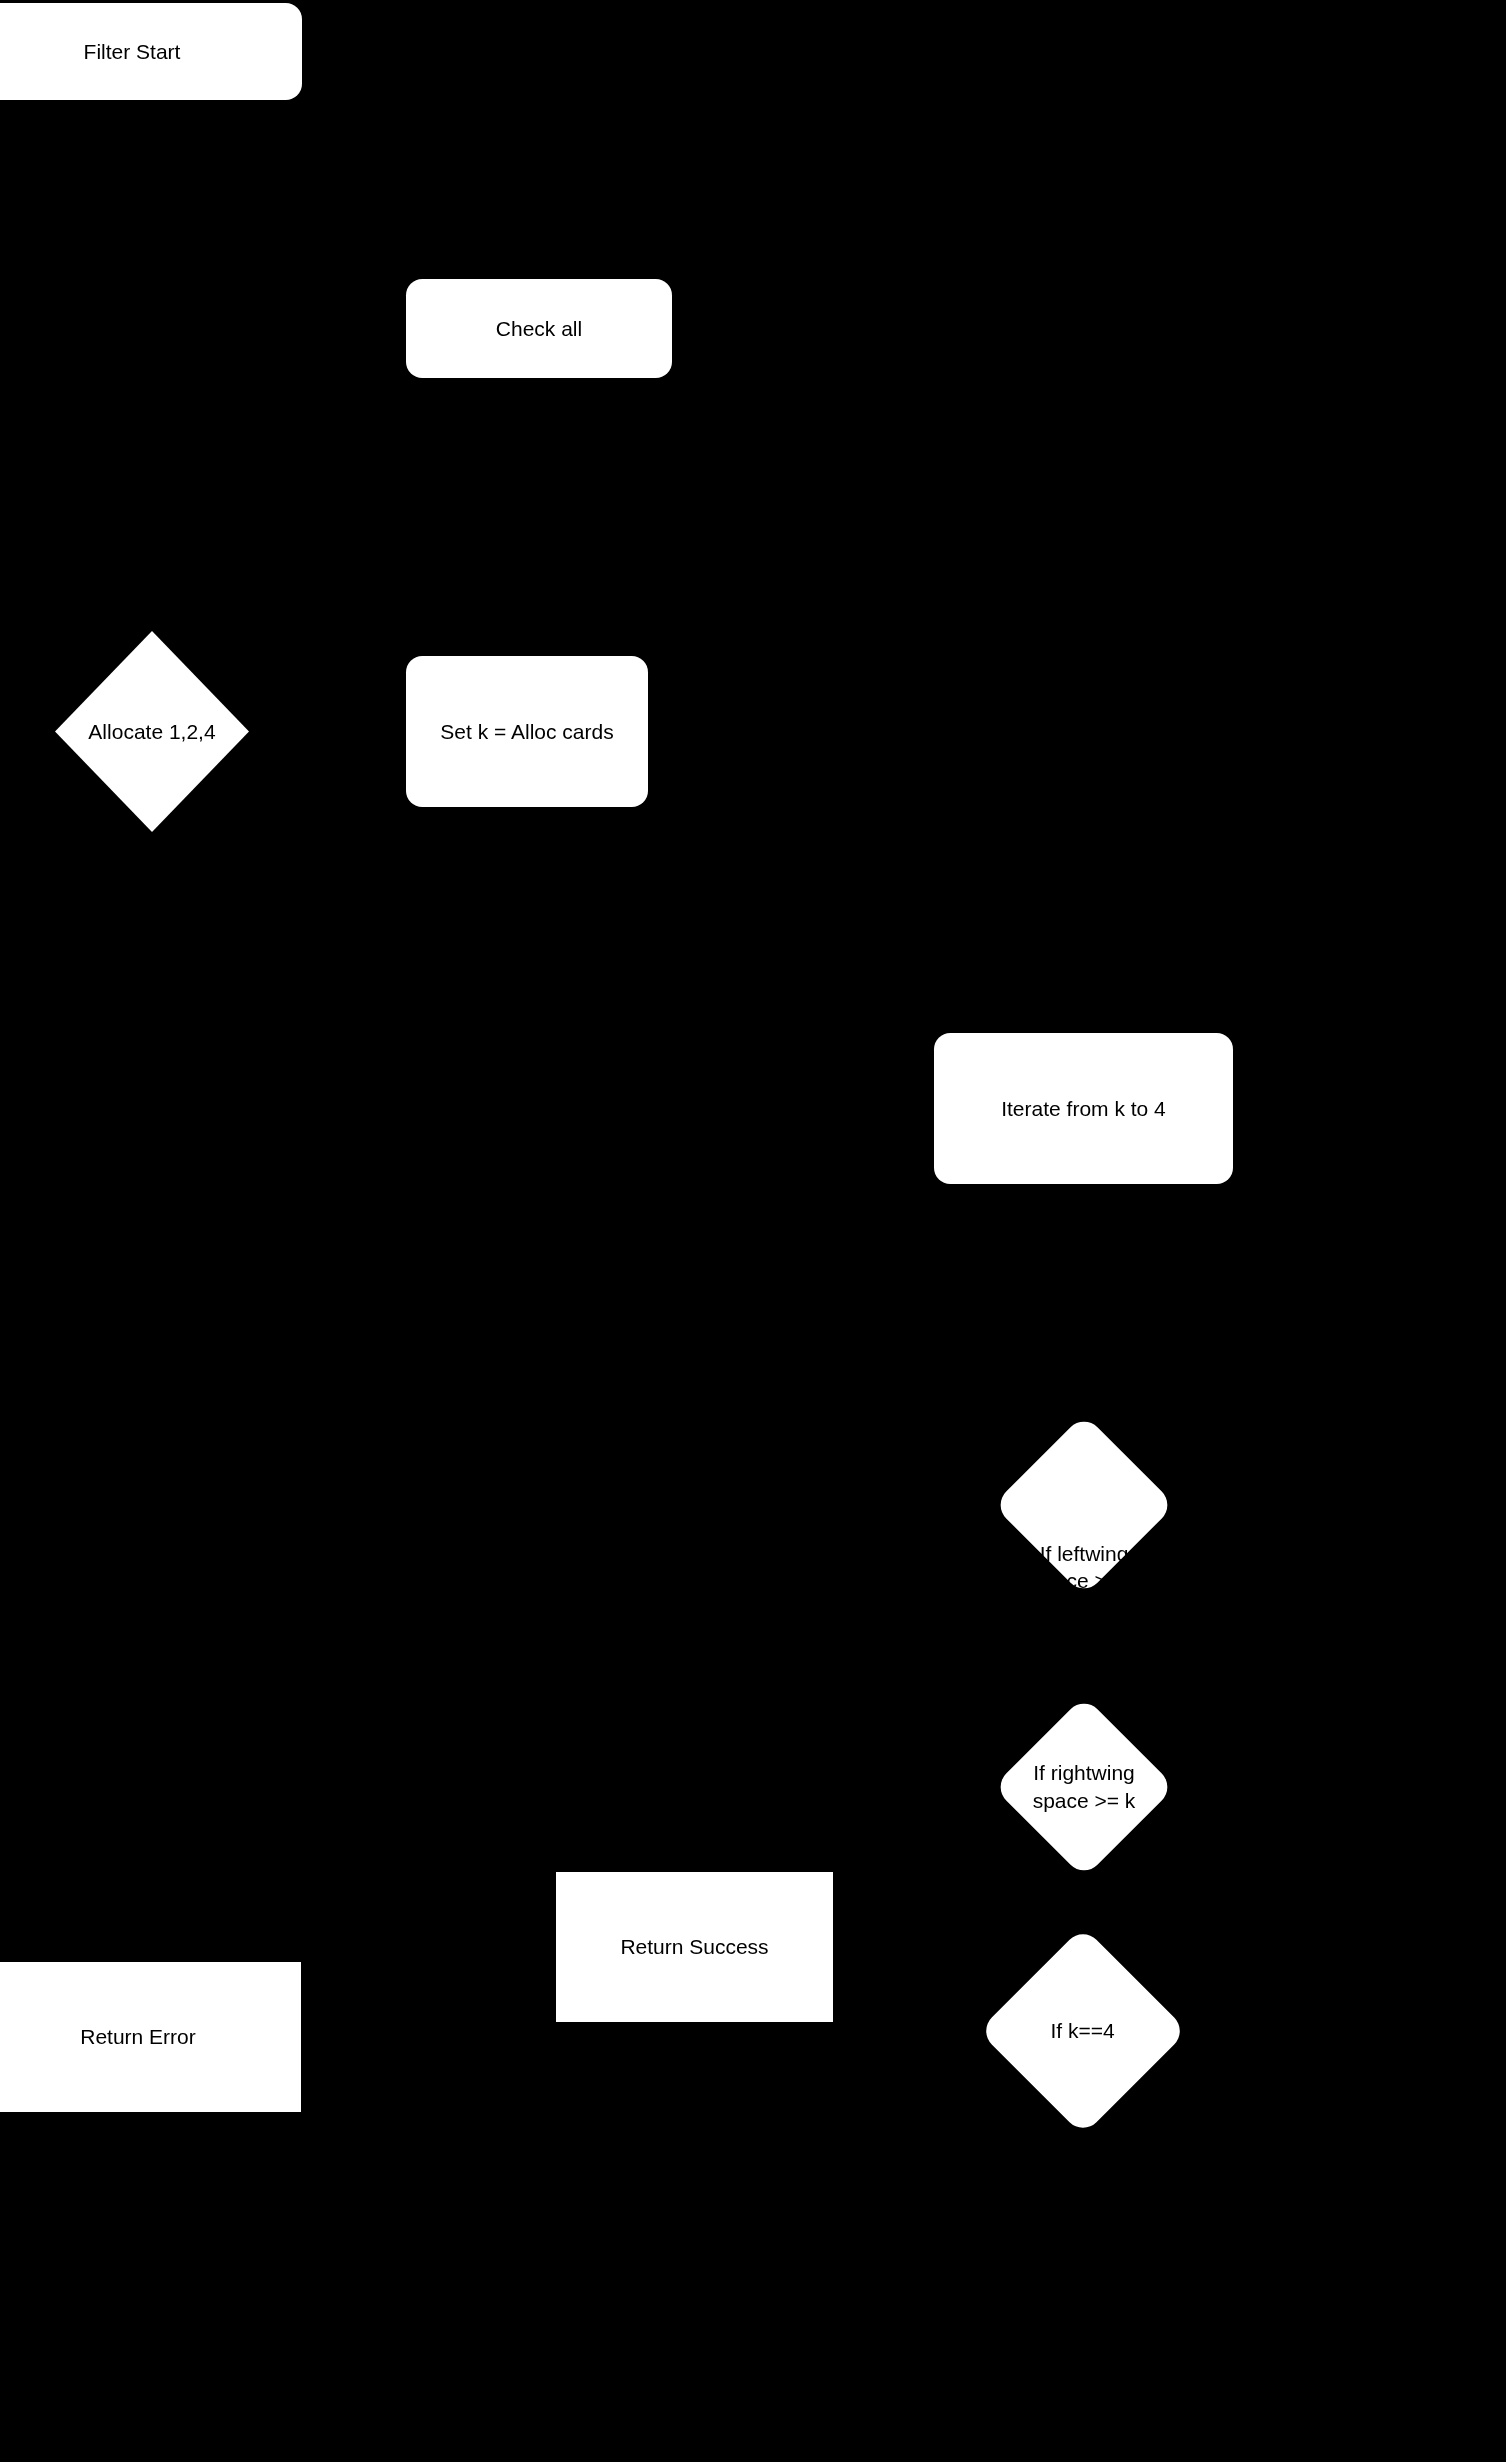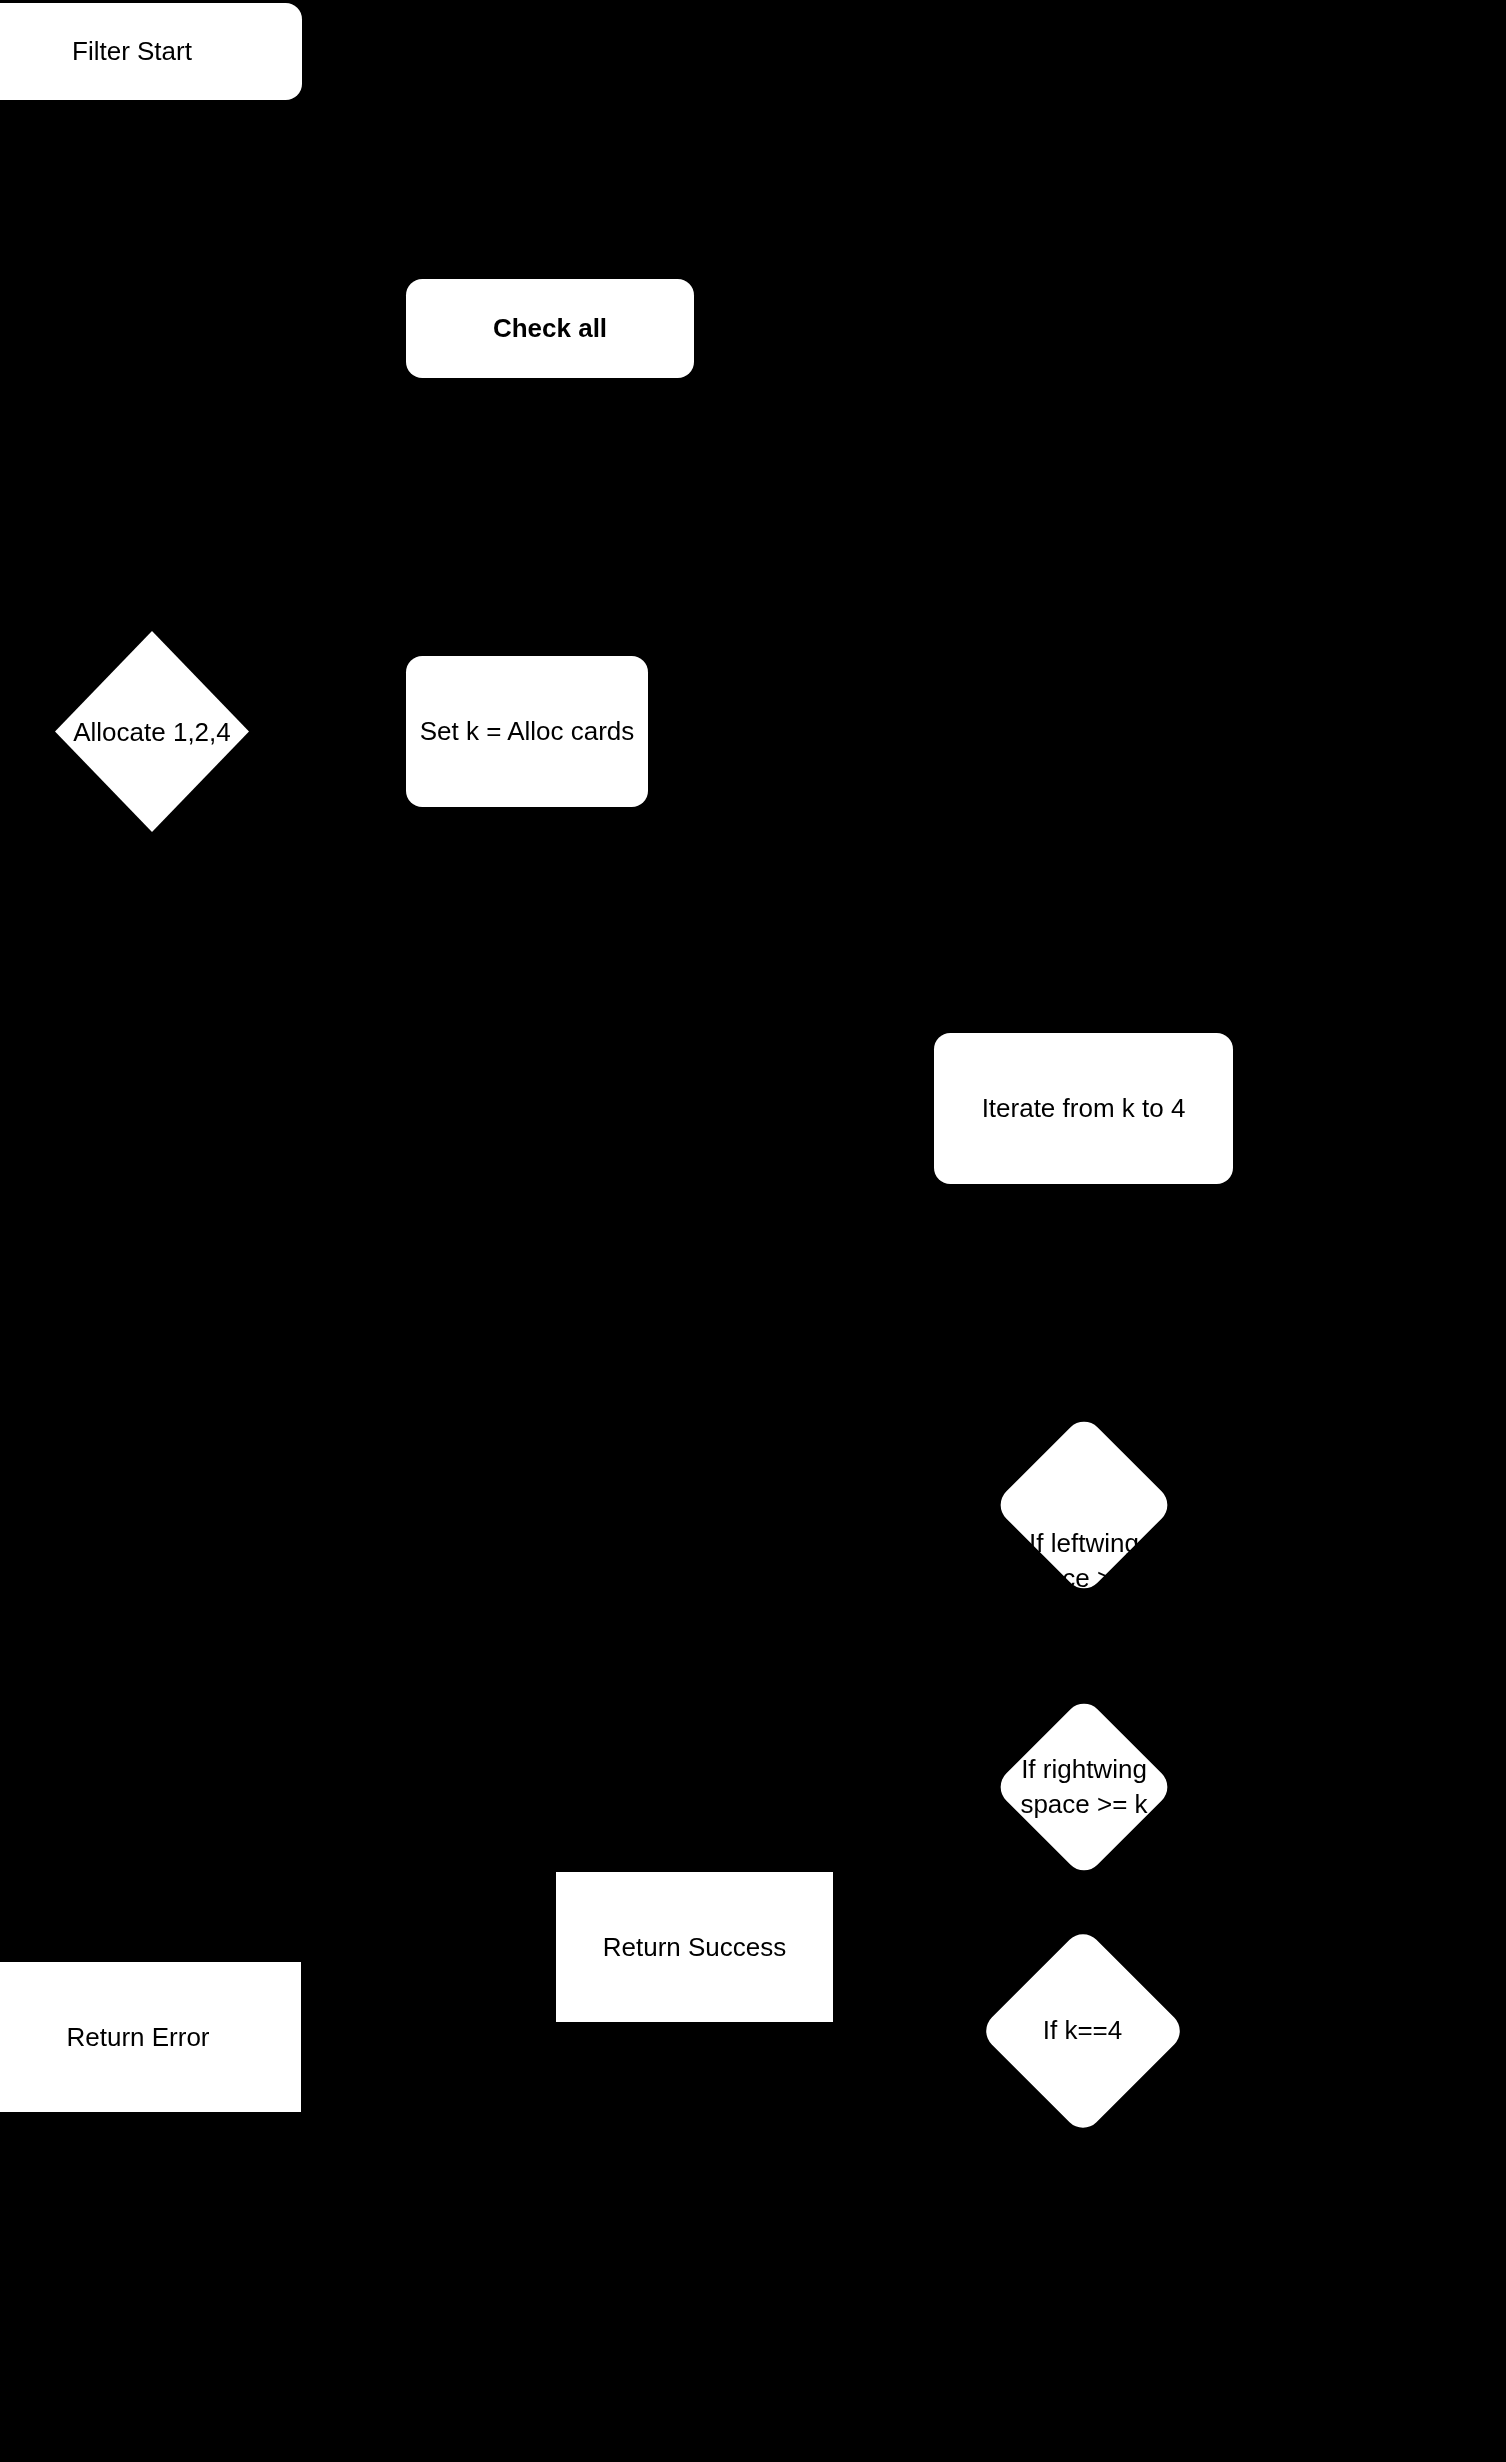--- a/index.html
+++ b/index.html
@@ -54,21 +54,21 @@
     background: #ffffff;
     border-radius: 19px;
     transform: translate(-50%, -50%) rotate(45deg);
   }
 
   
   .label {
     position: relative;
     z-index: 2;
     color: #000000;
-    font-size: 26px;
+    font-size: 21px;
     line-height: 1.32;
     text-align: center;
     white-space: pre;
     pointer-events: none;
   }
   .label-wide {
     white-space: pre;
   }
 
   
@@ -79,21 +79,21 @@
 </head>
 <body>
 
 <div id="canvas">
 
   <div class="node box-round" style="left:-38px; top:3.1px; width:340px; height:97px;">
     <span class="label">Filter Start</span>
   </div>
 
 
-  <div class="node box-round" style="left:406px; top:279px; width:288px; height:99px;font-weight:bold;">
+  <div class="node box-round" style="left:406px; top:279px; width:266px; height:99px;">
     <span class="label">Check all</span>
   </div>
 
   <div class="node overflow-label" style="left:55px; top:631px; width:194px; height:201px;">
     <div class="diamond-sharp" style="position:absolute; left:0; top:0; width:100%; height:100%;"></div>
     <span class="label label-wide" style="position:absolute; left:50%; top:50%; transform:translate(-50%,-50%);">Allocate 1,2,4</span>
   </div>
 
   <div class="node box-round" style="left:406px; top:656px; width:242px; height:151px;">
     <span class="label">Set k = Alloc cards</span>

